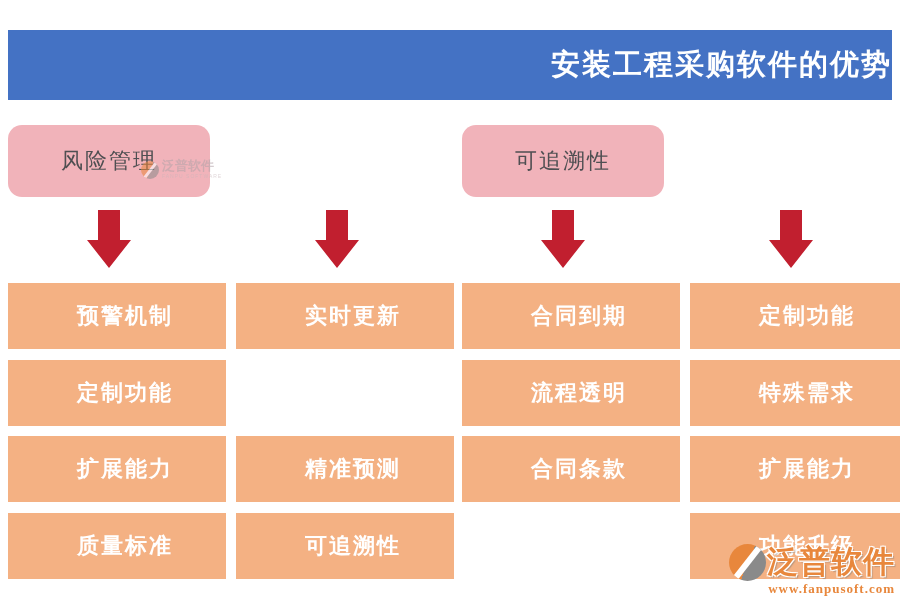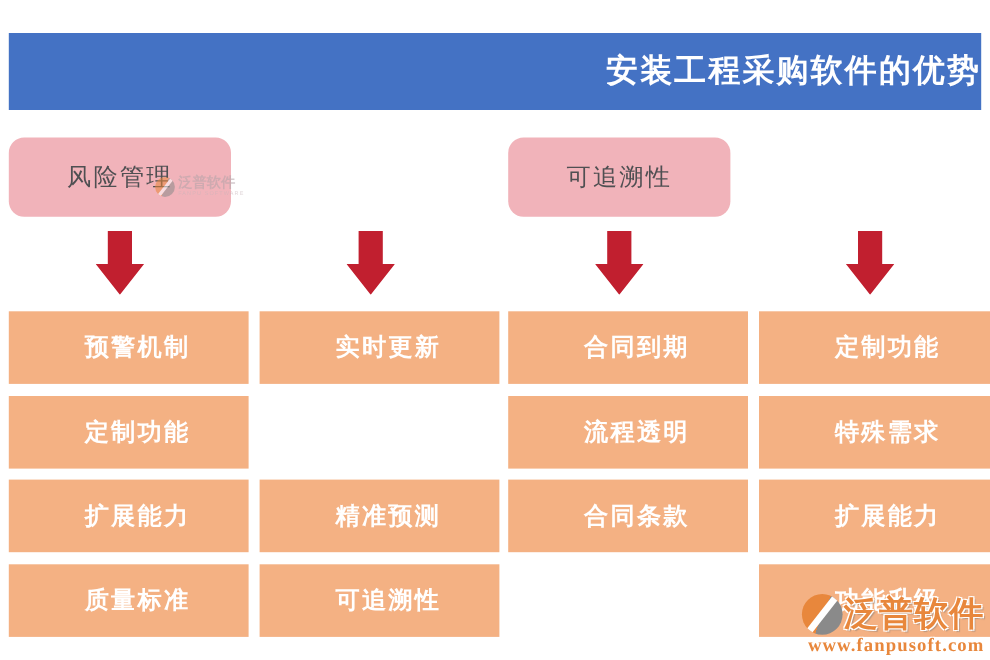--- a/index.html
+++ b/index.html
@@ -57,21 +57,21 @@
     position:absolute;right:5px;bottom:3px;display:flex;flex-direction:column;align-items:flex-end;
     pointer-events:none;
   }
   .wm-corner .row1{display:flex;align-items:center;gap:1px;}
   .wm-corner .glyph{width:37px;height:37px;}
   .wm-corner .brand{
     font-size:31px;font-weight:bold;color:var(--brand-orange,#E8873C);letter-spacing:1px;
     text-shadow:-1px -1px 0 #fff,1px -1px 0 #fff,-1px 1px 0 #fff,1px 1px 0 #fff,2px 2px 1px rgba(120,120,120,.45);
   }
   .wm-corner .url{
-    font-size:17px;font-weight:bold;color:var(--brand-orange,#E8873C);letter-spacing:1px;margin-top:-2px;
+    font-size:13px;font-weight:bold;color:var(--brand-orange,#E8873C);letter-spacing:1px;margin-top:-2px;
     text-shadow:-1px -1px 0 #fff,1px -1px 0 #fff,-1px 1px 0 #fff,1px 1px 0 #fff;
   }
 
   
   .glyph{border-radius:50%;position:relative;overflow:hidden;flex:none;
     background:conic-gradient(from 200deg,var(--brand-orange,#E8873C) 0deg 185deg,var(--brand-grey,#8a8a8a) 185deg 360deg);}
   .glyph::after{content:'';position:absolute;left:44%;top:-12%;width:16%;height:124%;background:#fff;transform:rotate(38deg);}
 </style>
 </head>
 <body>

